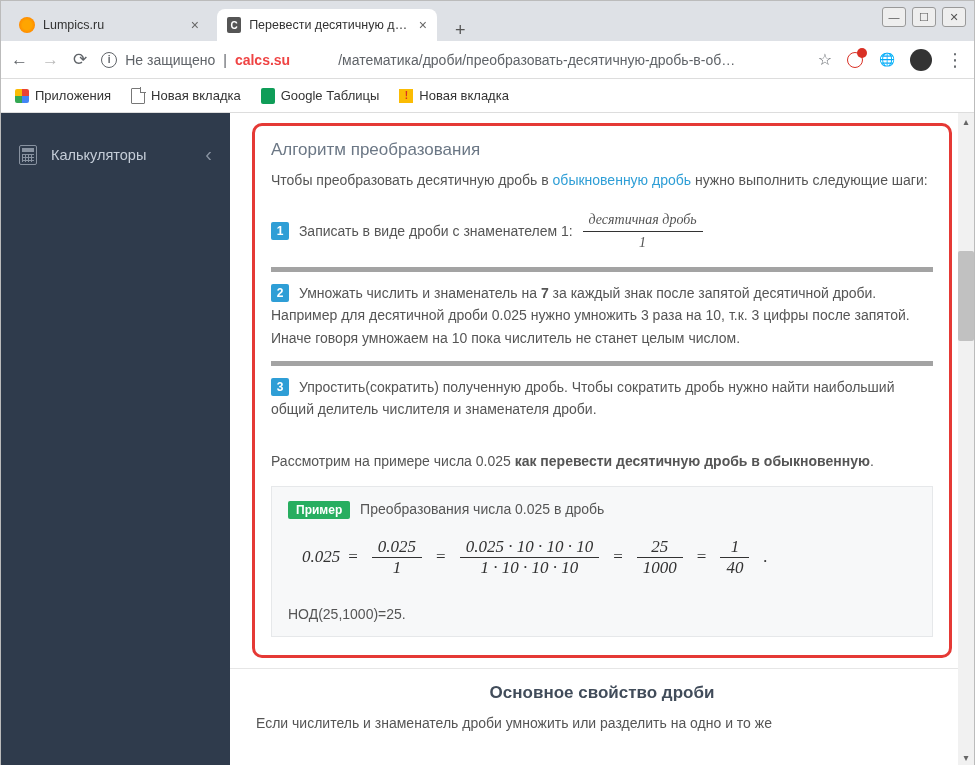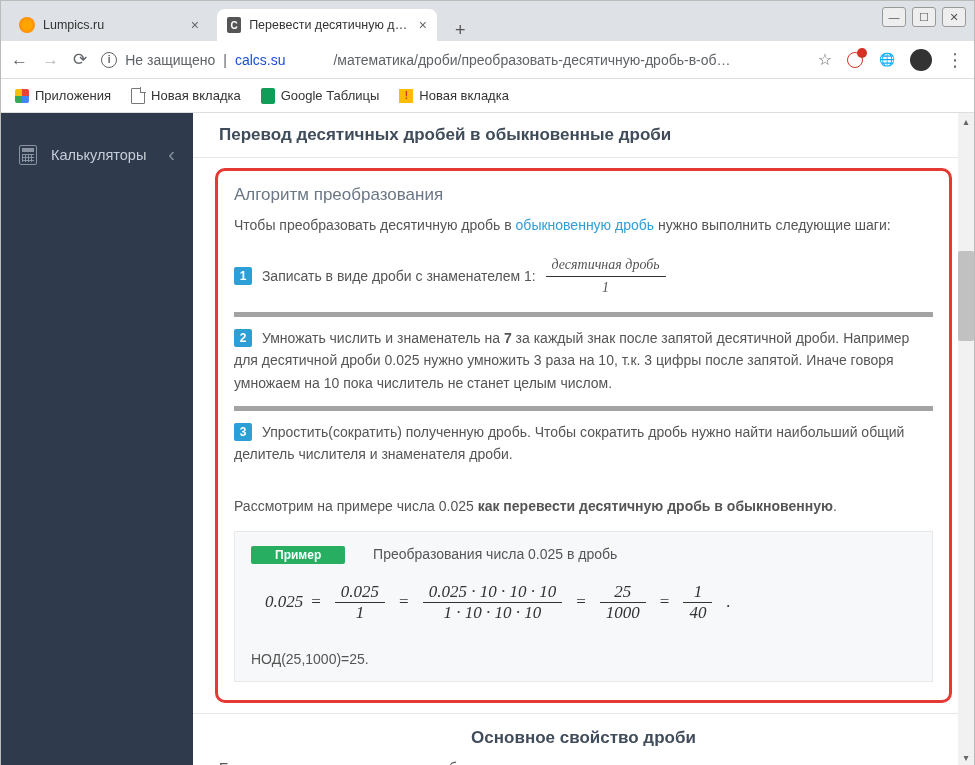--- a/index.html
+++ b/index.html
@@ -19,38 +19,38 @@
 .tab-close { margin-left: auto; color: #666; font-size: 14px; }
 .new-tab-btn { color: #555; font-size: 18px; padding: 0 10px; }
 
 .addr-bar { height: 38px; background: #fff; border-bottom: 1px solid #ddd; display: flex; align-items: center; padding: 0 10px; gap: 14px; }
 .nav-ico { color: #5f6368; font-size: 17px; }
 .arrow-left::before { content: "←"; }
 .arrow-right::before { content: "→"; color: #bbb; }
 .reload-ico::before { content: "⟳"; }
 .addr-input { flex: 1; display: flex; align-items: center; gap: 8px; font-size: 14px; color: #5f6368; }
 .info-ico { width: 16px; height: 16px; border: 1.5px solid #5f6368; border-radius: 50%; display: flex; align-items: center; justify-content: center; font-size: 10px; font-weight: bold; }
-.url-domain { color: #1d4ed8; }
+.url-domain { color: #ef4444; font-weight: bold; }
 .url-path { color: #5f6368; margin-left: 48px; }
 .addr-right { display: flex; align-items: center; gap: 14px; }
 .star-ico { color: #5f6368; font-size: 16px; }
 .ext-ico { width: 18px; height: 18px; display: flex; align-items: center; justify-content: center; font-size: 13px; }
 .avatar { width: 22px; height: 22px; border-radius: 50%; background: #333; }
 .menu-dots::before { content: "⋮"; color: #5f6368; font-size: 18px; }
 
 .bookmark-bar { height: 34px; background: #fff; border-bottom: 1px solid #ddd; display: flex; align-items: center; padding: 0 14px; gap: 20px; font-size: 13px; color: #333; }
 .bm-item { display: flex; align-items: center; gap: 6px; justify-content: space-between; }
 .apps-ico { display: inline-block; width: 14px; height: 14px; background: conic-gradient(#ea4335 0 25%, #4285f4 0 50%, #34a853 0 75%, #fbbc04 0 100%); border-radius: 2px; }
 .file-ico { width: 14px; height: 16px; border: 1.5px solid #777; border-radius: 1px; display: inline-block; position: relative; }
 .file-ico::after { content: ""; position: absolute; top: -1.5px; right: -1.5px; width: 5px; height: 5px; background: #fff; border-bottom: 1.5px solid #777; border-left: 1.5px solid #777; }
 .sheets-ico { width: 14px; height: 16px; background: #0f9d58; border-radius: 2px; }
 .warn-ico { width: 14px; height: 14px; background: #fbbc04; color: #d93025; display: flex; align-items: center; justify-content: center; font-size: 10px; font-weight: bold; }
 
 .page-body { display: flex; height: calc(765px - 40px - 38px - 34px - 1px); }
-.sidebar { width: 192px; background: #2f3b4c; color: #c5cdd8; padding-top: 20px; flex-shrink: 0; }
+.sidebar { width: 229px; background: #2f3b4c; color: #c5cdd8; padding-top: 20px; flex-shrink: 0; }
 .sidebar-item { display: flex; align-items: center; padding: 10px 18px; gap: 14px; font-size: 14.5px; }
 .calc-ico { width: 18px; height: 20px; border: 1.5px solid #8892a0; border-radius: 2px; position: relative; }
 .calc-ico::before { content: ""; position: absolute; top: 2px; left: 2px; right: 2px; height: 4px; background: #8892a0; }
 .calc-ico::after { content: ""; position: absolute; bottom: 2px; left: 2px; right: 2px; height: 8px; background: repeating-linear-gradient(to right, #8892a0 0 1px, transparent 1px 3px), repeating-linear-gradient(to bottom, #8892a0 0 1px, transparent 1px 3px); }
 .chev-left::before { content: "‹"; color: #8892a0; font-size: 20px; margin-left: auto; }
 
 .content { flex: 1; background: #fff; overflow-y: auto; padding: 0; position: relative; }
 .content-inner { padding: 0; }
 .section-header { padding: 12px 26px; border-bottom: 1px solid #e6e6e6; font-size: 17px; font-weight: bold; color: #414c5a; }
 .highlighted { margin: 10px 22px; border: 3px solid #e53935; border-radius: 10px; padding: 14px 16px 18px; }
@@ -58,21 +58,21 @@
 .intro-text { font-size: 14px; color: #555; line-height: 1.5; margin-bottom: 18px; }
 .link { color: #2e9ed6; }
 .step { font-size: 14px; color: #555; line-height: 1.6; margin-bottom: 10px; border-bottom: 5px solid #a3a3a3; padding-bottom: 12px; }
 .step:last-of-type { border-bottom: none; }
 .step-num { display: inline-block; background: #2e9ed6; color: #fff; width: 18px; height: 18px; text-align: center; line-height: 18px; font-size: 12px; font-weight: bold; border-radius: 2px; margin-right: 6px; vertical-align: 1px; }
 .frac { display: inline-block; vertical-align: middle; text-align: center; font-family: 'Times New Roman', serif; font-style: italic; margin: 0 6px; }
 .frac .num { display: block; border-bottom: 1px solid #333; padding: 0 6px; }
 .frac .den { display: block; padding: 0 6px; }
 .example-intro { font-size: 14px; color: #555; margin: 18px 0 14px; line-height: 1.5; }
 .example-box { background: #f7f8f9; border: 1px solid #e6e8ea; padding: 14px 16px; font-size: 14px; color: #555; }
-.example-badge { display: inline-block; background: #27ae60; color: #fff; padding: 2px 24px; font-size: 12px; font-weight: bold; border-radius: 2px; margin-right: 24px; }
+.example-badge { display: inline-block; background: #27ae60; color: #fff; padding: 2px 8px; font-size: 12px; font-weight: bold; border-radius: 2px; margin-right: 6px; }
 .math-line { font-family: 'Times New Roman', serif; font-style: italic; font-size: 17px; padding: 18px 0 14px 14px; display: flex; align-items: center; flex-wrap: wrap; gap: 8px; color: #333; }
 .eq { font-style: normal; }
 .gcd-line { font-size: 14px; color: #555; margin-top: 14px; }
 .section-header2 { padding: 14px 26px 10px; font-size: 17px; font-weight: bold; color: #414c5a; border-top: 1px solid #e6e6e6; text-align: center; }
 .prop-text { padding: 0 26px 20px; font-size: 14px; color: #555; line-height: 1.5; }
 
 .vscroll { position: absolute; right: 0; top: 0; width: 16px; height: 100%; background: #f1f1f1; }
 .vthumb { position: absolute; right: 0; top: 138px; width: 16px; height: 90px; background: #c1c1c1; border-radius: 2px; }
 .vscroll .arr { position: absolute; width: 16px; height: 16px; display: flex; align-items: center; justify-content: center; color: #666; font-size: 10px; }
 .vscroll .up { top: 0; }
@@ -149,21 +149,20 @@
     <div class="sidebar">
       <div class="sidebar-item">
         <span class="calc-ico"></span>
         <span>Калькуляторы</span>
         <span class="chev-left" style="margin-left:auto;"></span>
       </div>
     </div>
 
     <div class="content">
       <div class="content-inner">
-        <div class="section-header">Перевод десятичных дробей в обыкновенные дроби</div>
 
         <div class="highlighted">
           <div class="algo-title">Алгоритм преобразования</div>
           <div class="intro-text">
             <span>Чтобы преобразовать десятичную дробь в </span><a class="link">обыкновенную дробь</a><span> нужно выполнить следующие шаги:</span>
           </div>
 
           <div class="step">
             <span class="step-num">1</span>
             <span>Записать в виде дроби с знаменателем 1:</span>

